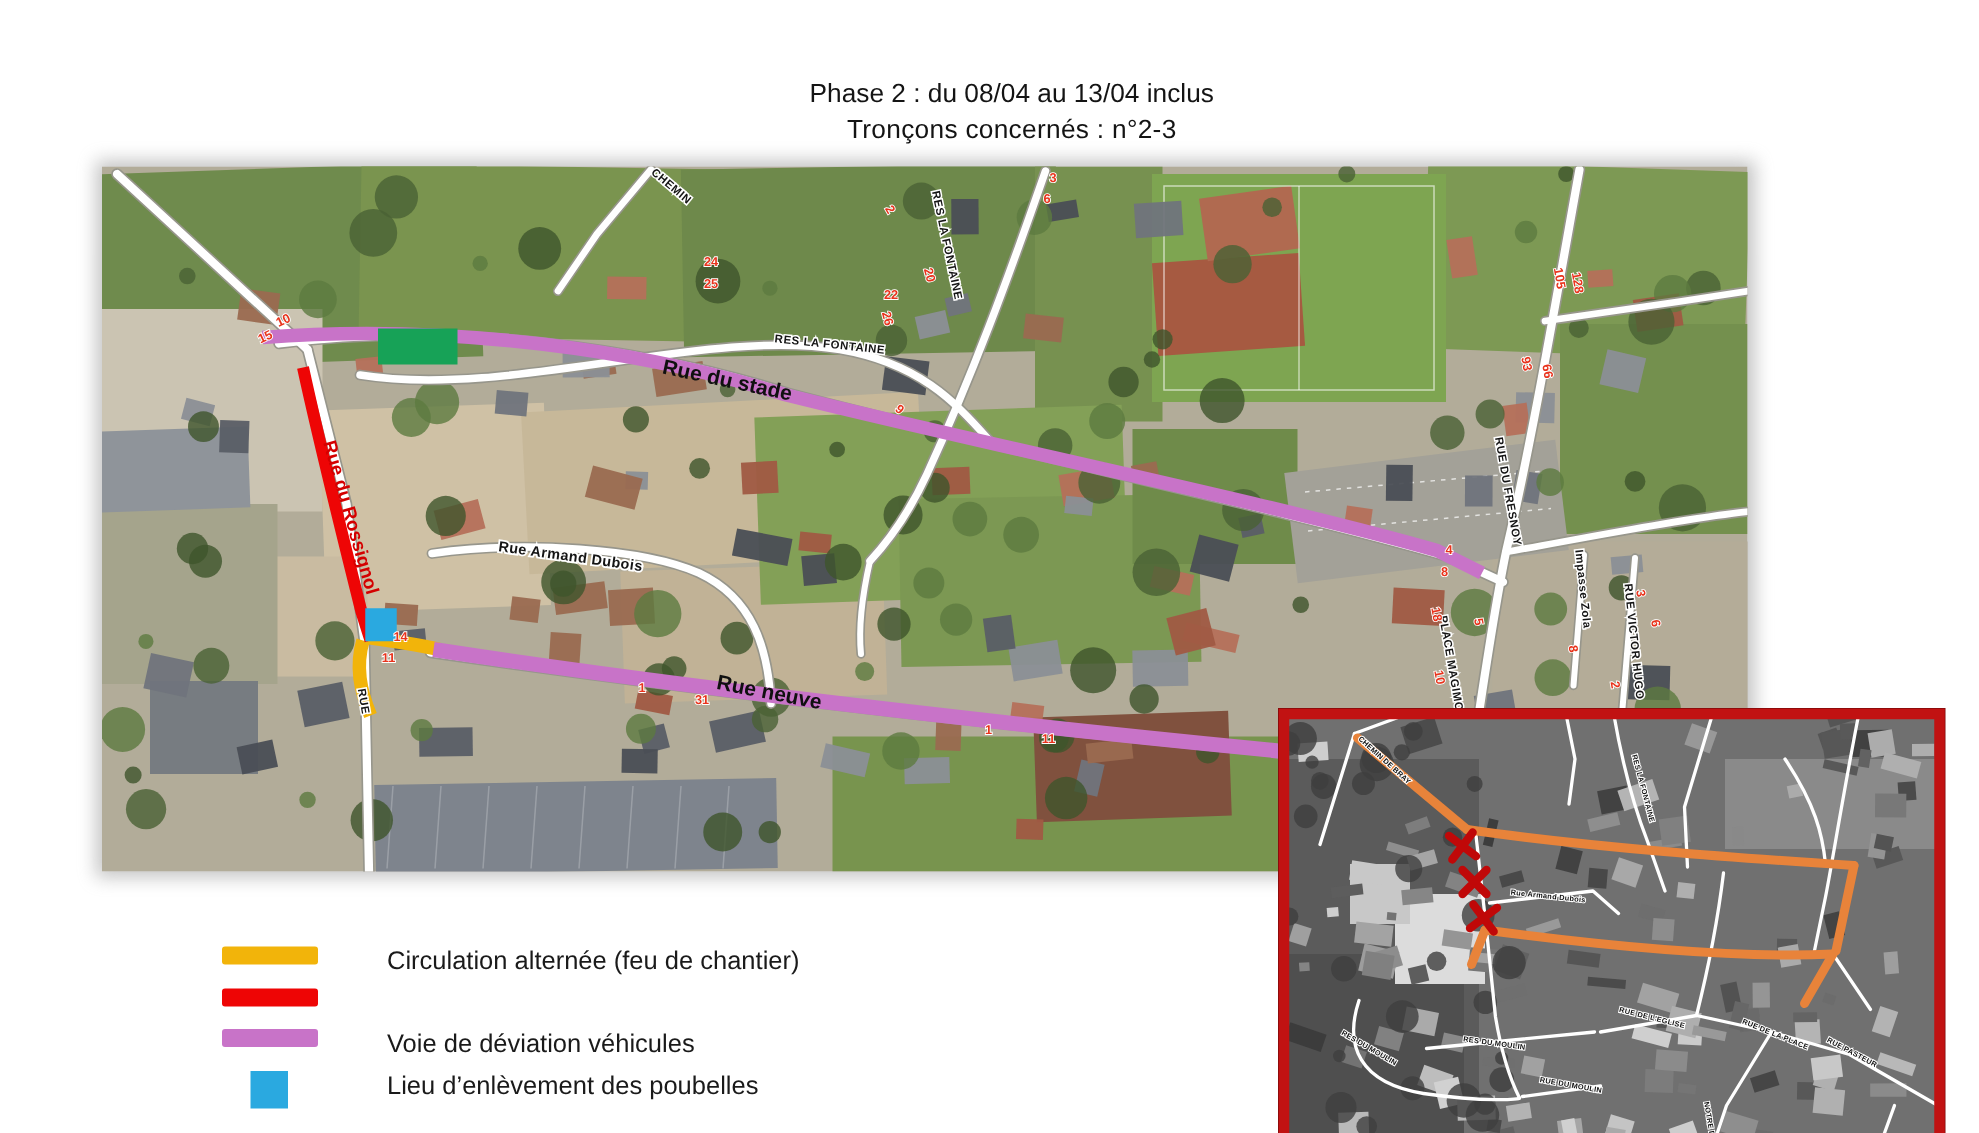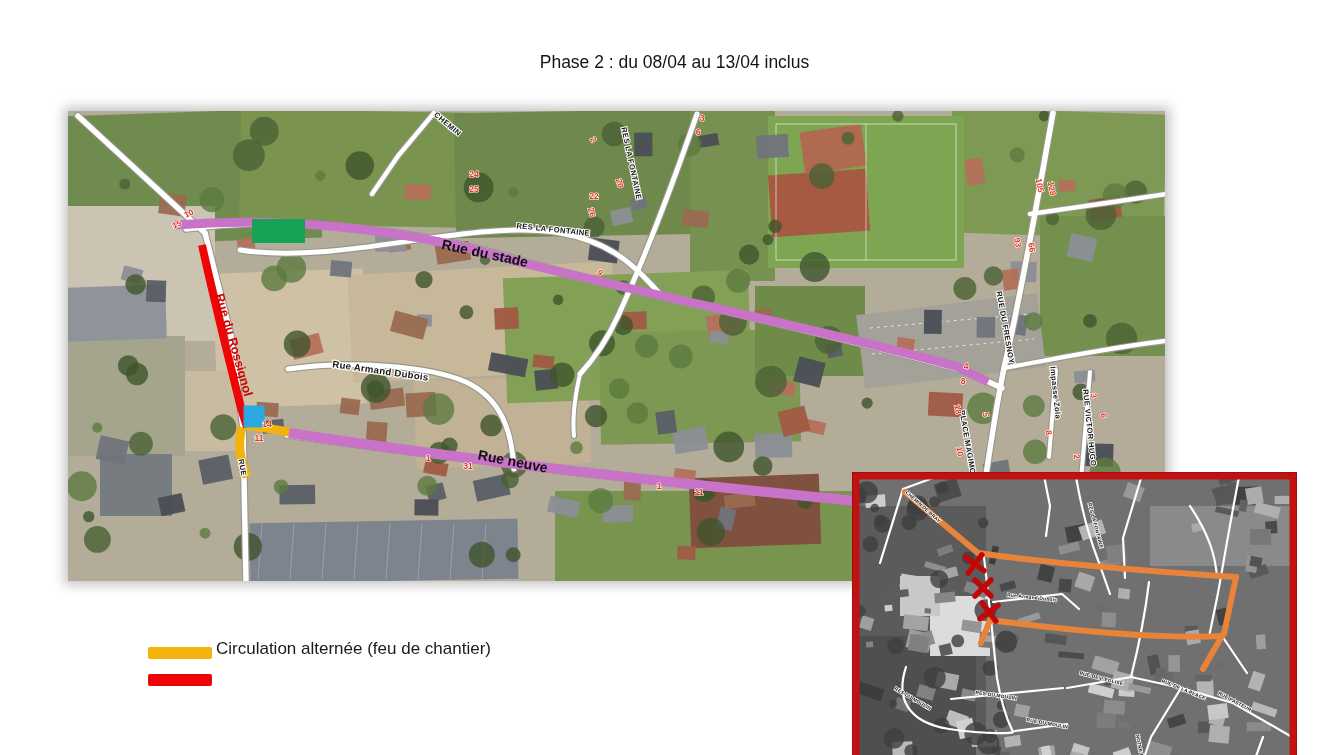--- a/index.html
+++ b/index.html
@@ -12,34 +12,35 @@
   .lbl-onroute{font:700 14px "Liberation Sans",sans-serif;fill:#101010;}
   .lbl-closed{font:700 12.5px "Liberation Sans",sans-serif;fill:#d40000;}
   .lbl-road{font:700 7.6px "Liberation Sans",sans-serif;fill:#151515;stroke:#ffffff;
             stroke-width:2px;paint-order:stroke;letter-spacing:.4px;}
   .lbl-roadlg{font:700 9.6px "Liberation Sans",sans-serif;fill:#151515;stroke:#ffffff;
             stroke-width:2.4px;paint-order:stroke;letter-spacing:.3px;}
   .lbl-inset{font:700 4.9px "Liberation Sans",sans-serif;fill:#111;stroke:#ffffff;
             stroke-width:1.4px;paint-order:stroke;letter-spacing:.2px;}
   .num{font:700 8.5px "Liberation Sans",sans-serif;stroke:#ffffff;stroke-width:1.2px;paint-order:stroke;}
   .legend{position:absolute;left:148px;top:595px;}
-  .legend-row{display:flex;align-items:flex-end;height:27.6px;}
+  .legend-row{display:flex;align-items:flex-start;height:27.6px;gap:42px;}
   .chipcol{width:64px;display:flex;align-items:center;flex:0 0 64px;}
   .chip-bar{width:64px;height:12px;border-radius:2px;}
   .chip-square{width:25px;height:25px;margin-left:19px;}
   .chip-rect{width:50px;height:25px;margin-left:1px;}
   .legend-label{margin-left:4px;font-size:17px;color:#1a1a1a;white-space:nowrap;}
 </style>
 </head>
 <body>
 
 <div class="stage">
 
   <div class="title-block">
     <div class="t1">Phase 2 : du 08/04 au 13/04 inclus</div>
+    <div class="t2">Tronçons concernés : n°2-3</div>
   </div>
 
   <svg id="scene" width="1319" height="755" viewBox="0 0 1319 755" style="position:absolute;left:0;top:0">
     <defs>
       <filter id="soft6" x="-30%" y="-30%" width="160%" height="160%">
         <feGaussianBlur stdDeviation="6"></feGaussianBlur>
       </filter>
       <clipPath id="mapClip">
           <rect x="68" y="75" width="1097" height="470"></rect>
         </clipPath>
@@ -555,15 +556,27 @@
         <div class="chipcol">
           <div class="chip-bar" style="background: rgb(242, 180, 10);"></div>
         </div>
         <span class="legend-label">Circulation alternée (feu de chantier)</span>
       </div>
       <div class="legend-row">
         <div class="chipcol">
           <div class="chip-bar" style="background: rgb(238, 5, 5);"></div>
         </div>
       </div>
+      <div class="legend-row">
+        <div class="chipcol">
+          <div class="chip-bar" style="background: rgb(200, 115, 200);"></div>
+        </div>
+        <span class="legend-label">Voie de déviation véhicules</span>
+      </div>
+      <div class="legend-row">
+        <div class="chipcol">
+          <div class="chip-square" style="background: rgb(42, 169, 224);"></div>
+        </div>
+        <span class="legend-label">Lieu d’enlèvement des poubelles</span>
+      </div>
     </div>
 
 </div>
 
 </body></html>

